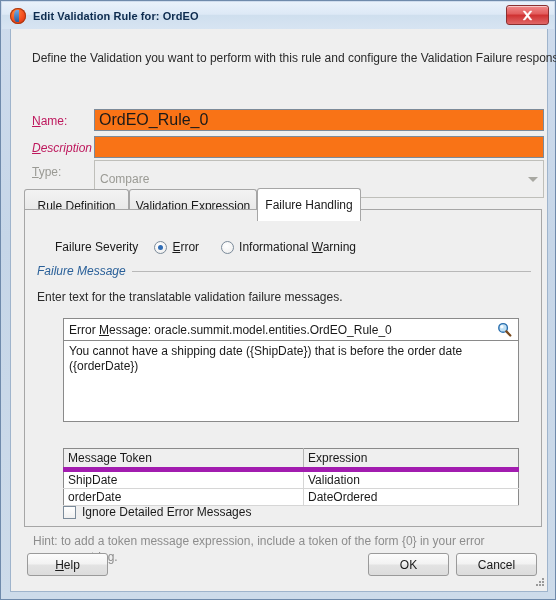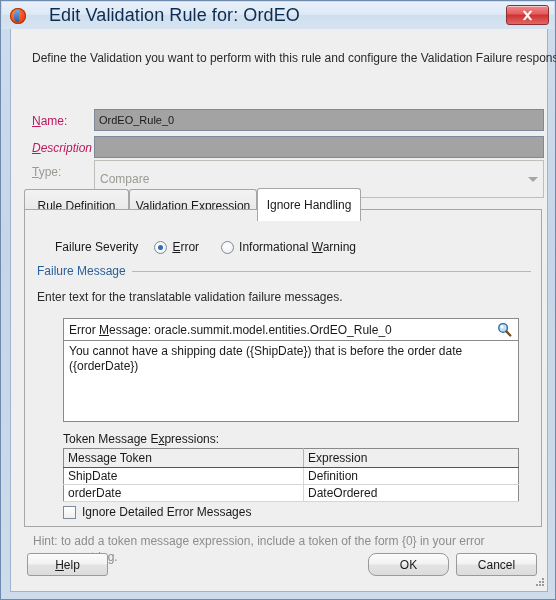--- a/index.html
+++ b/index.html
@@ -42,25 +42,26 @@
   }
   #app-icon::after {
     content: "";
     position: absolute;
     left: 4px; top: 2px;
     width: 5px; height: 12px;
     border-radius: 60% 0 0 60%;
     background: linear-gradient(to bottom, #6fa8e8, #2b5f9e);
   }
   #title-text {
-    margin-left: 23px;
-    font-size: 18px;
+    margin-left: 7px;
+    font-size: 11px;
     color: #0d2b4e;
     letter-spacing: .1px;
     white-space: nowrap;
+    font-weight: bold;
   }
   #close-button {
     position: absolute;
     right: 5px; top: 3px;
     width: 43px; height: 20px;
     border: 1px solid #8a3030;
     border-radius: 3px;
     background: linear-gradient(to bottom, #f08a8a 0%, #e25b5b 45%, #cf3030 50%, #e06767 100%);
     box-shadow: inset 0 1px 0 rgba(255,255,255,.55);
     display: flex; align-items: center; justify-content: center;
@@ -91,24 +92,24 @@
     position: absolute;
     font-size: 12px;
     color: #be185d;
     white-space: nowrap;
   }
   .field-label.disabled { color: #9a9a94; }
   .mn { text-decoration: underline; }
 
   .text-input {
     position: absolute;
-    background: #a3a3a3;
+    background: #f97316;
     border: 1px solid #7c8a99;
     font-family: "Liberation Sans", sans-serif;
-    font-size: 11px;
+    font-size: 16px;
     color: #1a1a1a;
     padding: 0 4px;
     line-height: 20px;
     outline: none;
   }
 
   #type-combo {
     position: absolute;
     left: 83px; top: 131px;
     width: 450px; height: 38px;
@@ -202,20 +203,21 @@
   }
   .radio-label { font-size: 12px; color: #1a1a1a; }
 
   
   #failure-section {
     position: absolute;
     left: 12px; top: 54px;
     width: 494px;
     display: flex;
     align-items: center;
+    font-style: italic;
   }
   #failure-section-title {
     color: #2a6099;
     font-size: 12px;
     padding-right: 6px;
     white-space: nowrap;
   }
   #failure-section-rule {
     flex: 1;
     height: 1px;
@@ -281,21 +283,21 @@
     left: 38px; top: 238px;
     width: 456px;
     border: 1px solid #8a8a8a;
     border-collapse: collapse;
     background: #ffffff;
     table-layout: fixed;
   }
   #token-table th {
     background: #efefef;
     border-right: 1px solid #b4b4b4;
-    border-bottom: 1px solid #a21caf;
+    border-bottom: 5px solid #a21caf;
     font-weight: normal;
     font-size: 12px;
     color: #1a1a1a;
     text-align: left;
     padding: 2px 4px;
     height: 18px;
   }
   #token-table td {
     border-right: 1px solid #d6d6d6;
     border-bottom: 1px solid #d6d6d6;
@@ -347,21 +349,21 @@
     border: 1px solid #9a9a9a;
     border-radius: 3px;
     background: linear-gradient(to bottom, #fcfcfc 0%, #f2f2f2 48%, #e3e3e3 52%, #dcdcdc 100%);
     font-family: "Liberation Sans", sans-serif;
     font-size: 12px;
     color: #1a1a1a;
     display: flex; align-items: center; justify-content: center;
     cursor: pointer;
   }
   #help-button { left: 16px; width: 81px; }
-  #ok-button { right: 98px; width: 81px; border-radius: 8px; }
+  #ok-button { right: 98px; width: 81px; }
   #cancel-button { right: 10px; width: 81px; margin-left: 40px; }
 
   #resize-grip {
     position: absolute;
     right: 2px; bottom: 2px;
     width: 12px; height: 12px;
   }
 </style>
 </head>
 <body>
@@ -403,21 +405,21 @@
     </div>
 
     <div id="tab-strip">
       <div class="tab" style="left:0px; width:105px;">
         <span>Rule Definition</span>
       </div>
       <div class="tab" style="left:105px; width:128px;">
         <span>Validation Expression</span>
       </div>
       <div class="tab active" style="left:233px; width:104px; top:-1px;">
-        <span>Ignore Handling</span>
+        <span>Failure Handling</span>
       </div>
     </div>
 
     <div id="tab-panel">
 
       <div id="severity-row">
         <span id="severity-label">Failure Severity</span>
         <span class="radio-group">
           <span class="radio checked"></span>
           <span class="radio-label"><span class="mn">E</span>rror</span>
@@ -442,33 +444,32 @@
             <svg width="15" height="15" viewBox="0 0 16 16">
               <circle cx="6.5" cy="6.3" r="4.6" fill="#bfe0f5" stroke="#2a6fae" stroke-width="1.5"></circle>
               <circle cx="5.2" cy="5" r="1.8" fill="#ffffff" opacity=".85"></circle>
               <path d="M10 10 L14.2 14.4" stroke="#7a4a1e" stroke-width="2.4" stroke-linecap="round"></path>
             </svg>
           </span>
         </div>
         <div id="msg-textarea">You cannot have a shipping date ({ShipDate}) that is before the order date ({orderDate})</div>
       </div>
 
-      <div id="token-label">Token Message E<span class="mn">x</span>pressions:</div>
 
       <table id="token-table">
         <thead>
           <tr>
             <th style="width:240px;">Message Token</th>
             <th>Expression</th>
           </tr>
         </thead>
         <tbody>
           <tr>
             <td>ShipDate</td>
-            <td>Definition</td>
+            <td>Validation</td>
           </tr>
           <tr>
             <td>orderDate</td>
             <td>DateOrdered</td>
           </tr>
         </tbody>
       </table>
 
       <div id="ignore-row">
         <span class="checkbox"></span>

